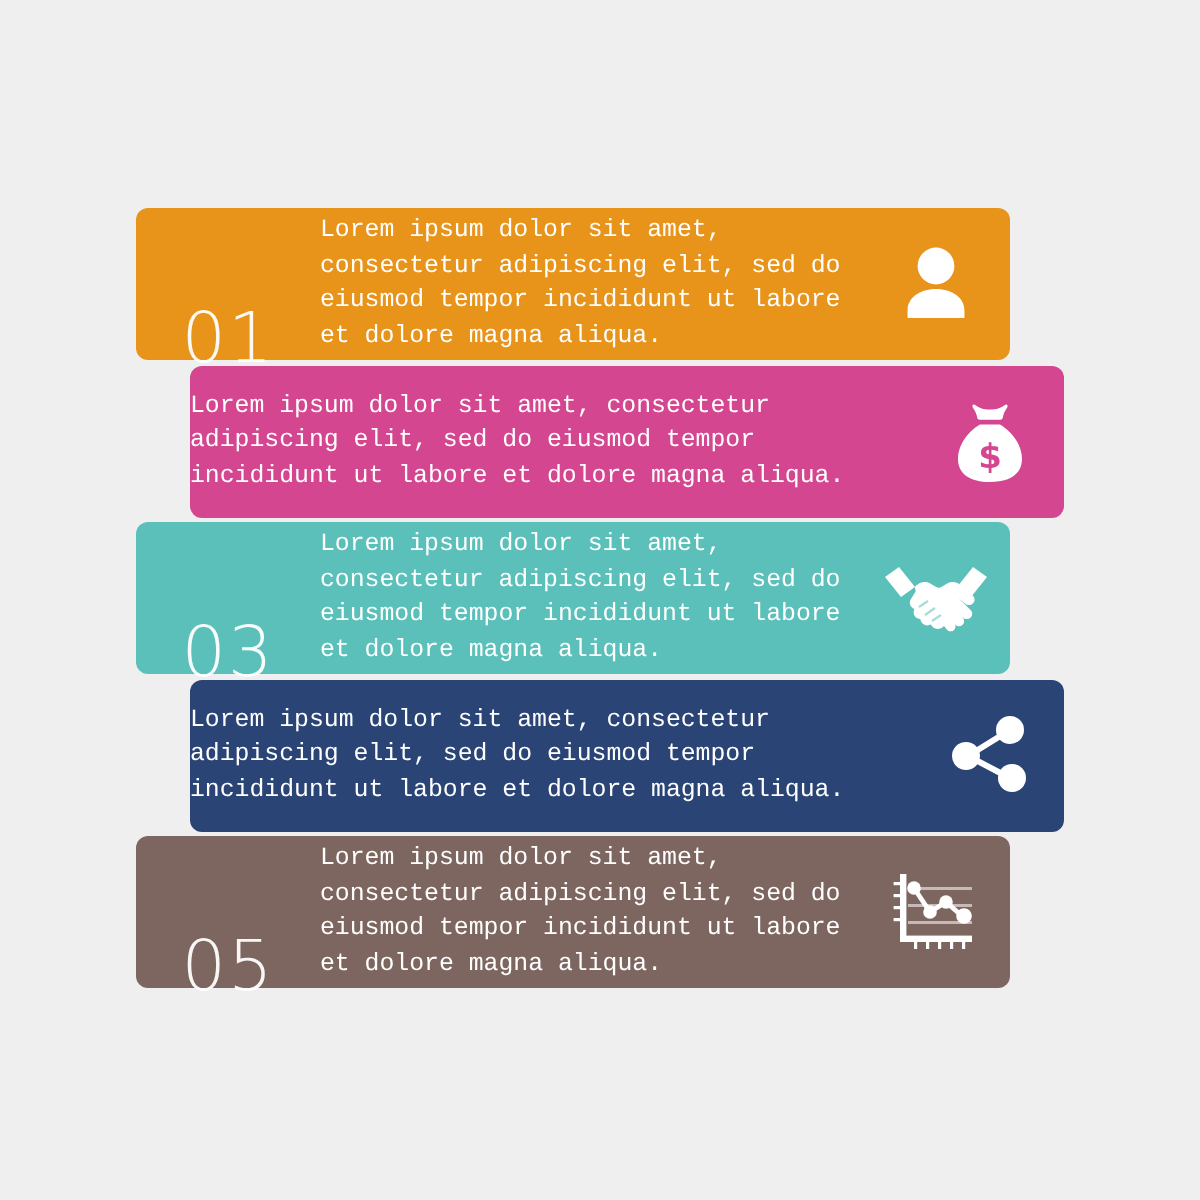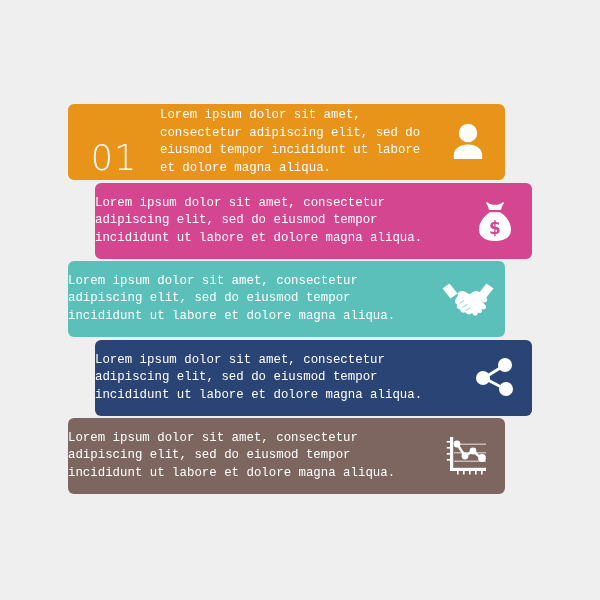--- a/index.html
+++ b/index.html
@@ -50,21 +50,21 @@
     font-family: "DejaVu Sans", sans-serif;
     font-size: 35px;
     font-weight: 300;
     color: #ffffff;
     letter-spacing: 1px;
     line-height: 1;
     width: 92px;
     text-align: center;
     flex: 0 0 92px;
     position: relative;
-    top: 16px;
+    top: 28px;
     opacity: 0.95;
   }
 
   .row-desc {
     flex: 1 1 auto;
     color: #ffffff;
     font-size: 12.4px;
     line-height: 17.5px;
     padding-right: 8px;
     font-family: Liberation Mono, monospace;
@@ -103,20 +103,21 @@
     <div class="row-icon">
       <svg width="44" height="46" viewBox="0 0 44 46" aria-hidden="true">
         <path d="M14.5 4.5c2.2 1.6 4.2 2.3 7.5 2.3s5.3-.7 7.5-2.3c.9-.6 1.7.3 1.1 1.2-1.3 1.9-2 3.4-2.2 5.1-.1.7-.6 1.1-1.3 1.1h-10.2c-.7 0-1.2-.4-1.3-1.1-.2-1.7-.9-3.2-2.2-5.1-.6-.9.2-1.8 1.1-1.2z" fill="#ffffff"></path>
         <path d="M17 14.2c-5.2 3-11 9.6-11 17.4 0 7.4 6.2 11.4 16 11.4s16-4 16-11.4c0-7.8-5.8-14.4-11-17.4h-10z" fill="#ffffff"></path>
         <text x="22" y="36" font-family="DejaVu Sans, sans-serif" font-size="17" font-weight="bold" fill="#d44690" text-anchor="middle">$</text>
       </svg>
     </div>
   </div>
 
   <div class="row align-left row-3" style="background-color: rgb(91, 192, 186);">
+    <div class="step-number">03</div>
     <div class="row-desc">Lorem ipsum dolor sit amet, consectetur adipiscing elit, sed do eiusmod tempor incididunt ut labore et dolore magna aliqua.</div>
     <div class="row-icon">
       <svg width="56" height="40" viewBox="0 0 56 40" aria-hidden="true">
         <g fill="#ffffff">
           <path d="M2.5 9.5 L9.5 4.5 L17.5 14.5 L10.5 19.5 Z"></path>
           <path d="M53.5 9.5 L46.5 4.5 L38.5 14.5 L45.5 19.5 Z"></path>
           <path d="M17.5 14.2c2.6-2.2 5.2-2.8 7.6-1.4l3 1.7c.8.5 1.8.5 2.6 0l2.9-1.7c2.4-1.4 5-0.8 7.6 1.4l5 4.4c1.4 1.2 1.4 3.1.2 4.2-1.1 1-2.8 1-3.9 0l-3.2-2.7 6 5.9c1.1 1.1 1.1 2.8 0 3.8-1.1 1-2.8 1-3.9 0l-.9-.9.9 1c1 1.1.9 2.7-.2 3.6-1.1.9-2.7.8-3.6-.3l-.8-.9.4.5c.9 1.1.7 2.6-.4 3.4-1.1.8-2.6.6-3.4-.5l-1.4-1.7-.7.6c-1.6 1.3-4 1.1-5.3-.5l-.6-.8-1.1.3c-1.7.4-3.4-.6-3.9-2.2l-.2-.8-1.1-.3c-1.6-.5-2.5-2.1-2.2-3.7l.2-1-.9-.7c-1.3-1-1.7-2.9-.8-4.3l2.4-3.9z"></path>
           <path d="M19.5 24.5 L24 21.5 M22.5 28.5 L27.5 25 M26 31.5 L30.5 28.5" stroke="#5bc0ba" stroke-width="1.1" fill="none" opacity="0.55"></path>
         </g>
       </svg>
@@ -130,20 +131,21 @@
         <line x1="11" y1="22" x2="32" y2="9" stroke="#ffffff" stroke-width="3"></line>
         <line x1="11" y1="22" x2="32" y2="33" stroke="#ffffff" stroke-width="3"></line>
         <circle cx="32" cy="9" r="7" fill="#ffffff"></circle>
         <circle cx="10" cy="22" r="7" fill="#ffffff"></circle>
         <circle cx="33" cy="33" r="7" fill="#ffffff"></circle>
       </svg>
     </div>
   </div>
 
   <div class="row align-left row-5" style="background-color: rgb(126, 102, 96);">
+    <div class="step-number">05</div>
     <div class="row-desc">Lorem ipsum dolor sit amet, consectetur adipiscing elit, sed do eiusmod tempor incididunt ut labore et dolore magna aliqua.</div>
     <div class="row-icon">
       <svg width="46" height="46" viewBox="0 0 46 46" aria-hidden="true">
         <g fill="#ffffff">
           <rect x="5" y="4" width="3.2" height="34"></rect>
           <rect x="5" y="34.8" width="36" height="3.2"></rect>
           <rect x="1.8" y="8" width="3.5" height="1.6"></rect>
           <rect x="1.8" y="14" width="3.5" height="1.6"></rect>
           <rect x="1.8" y="20" width="3.5" height="1.6"></rect>
           <rect x="1.8" y="26" width="3.5" height="1.6"></rect>

